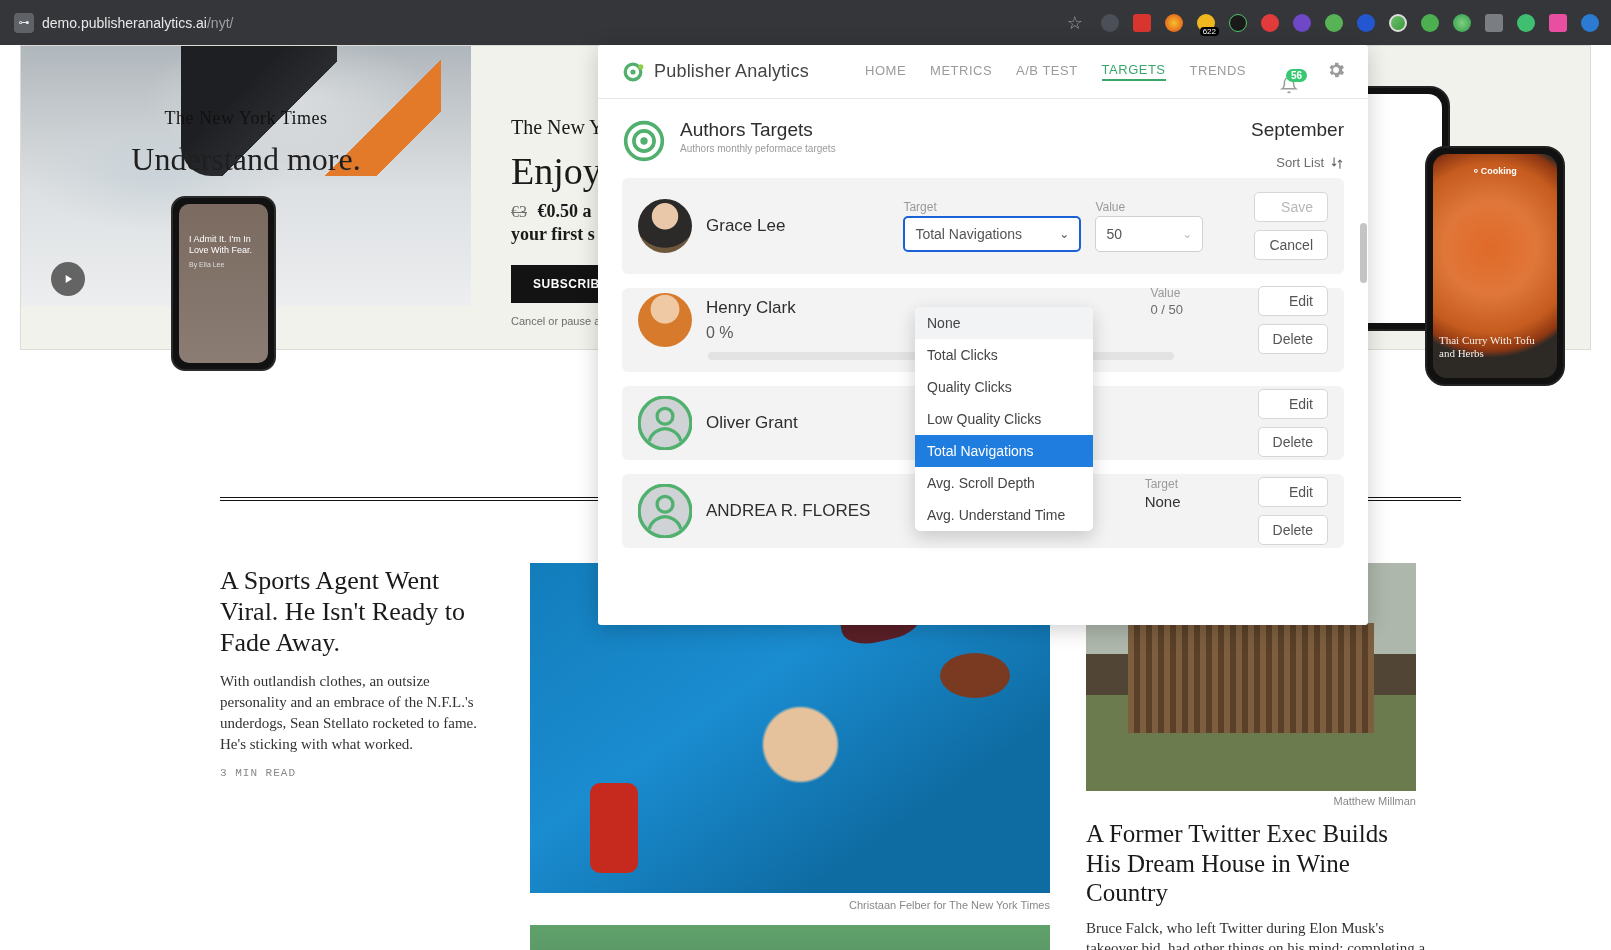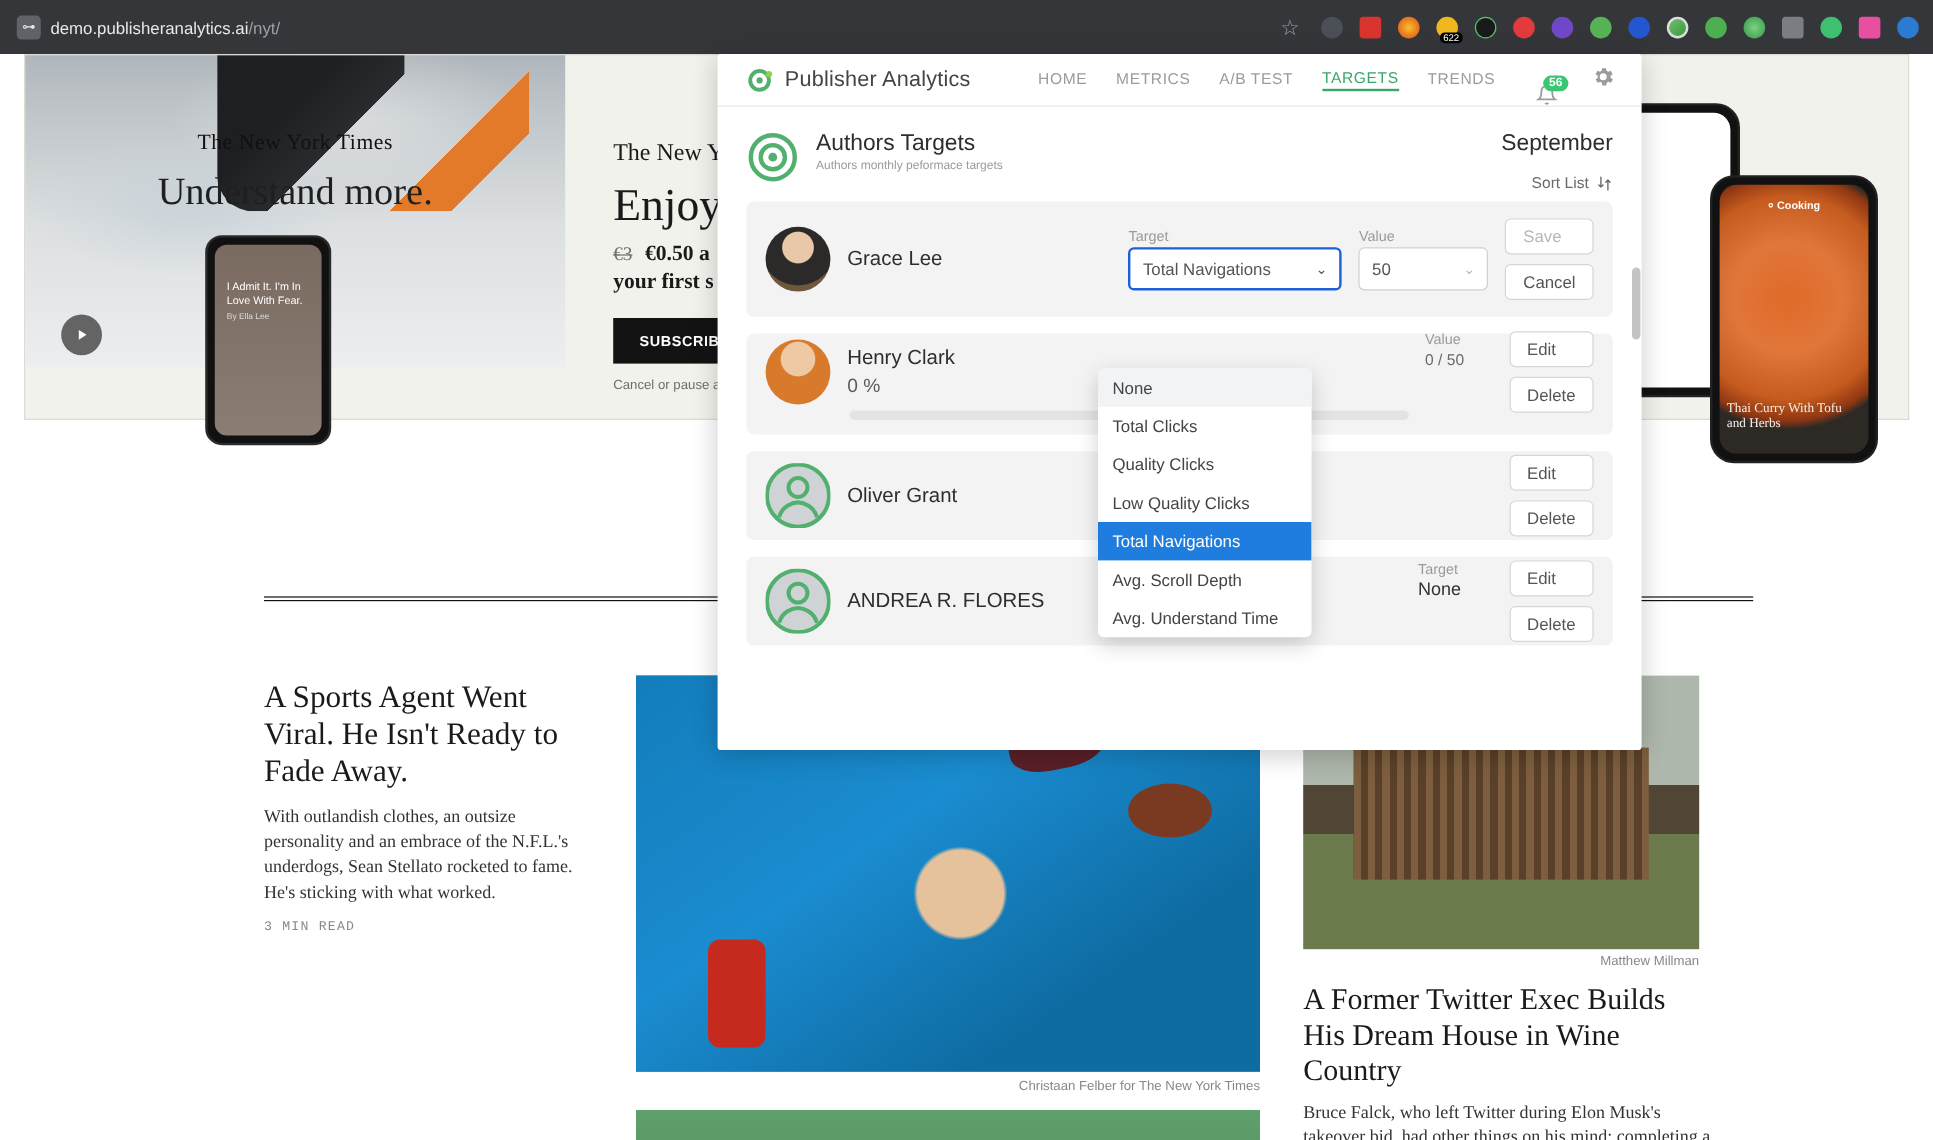--- a/index.html
+++ b/index.html
@@ -195,21 +195,21 @@
     position:absolute; top: 45px; left: 598px; width: 770px; height: 580px;
     background:#fff; box-shadow: 0 4px 22px rgba(0,0,0,.2);
     border-radius: 3px;
     z-index: 50;
     font-family: "Helvetica Neue", Arial, sans-serif;
     color:#333;
     display:flex; flex-direction:column;
     overflow:hidden;
   }
   .pa-header {
-    height: 44px; border-bottom: 1px solid #e6e6e6;
+    height: 54px; border-bottom: 1px solid #e6e6e6;
     display:flex; align-items:center; padding: 12px 22px; gap: 14px;
   }
   .pa-logo { display:flex; align-items:center; gap: 8px; }
   .pa-logo-mark {
     width: 26px; height: 26px;
   }
   .pa-logo-text { font-size: 18px; color:#444; font-weight: 400; letter-spacing:.2px;}
   .pa-nav { margin-left: auto; display:flex; align-items:center; gap: 24px; }
   .pa-nav-item { font-size: 13px; color:#9b9b9b; letter-spacing: .5px; padding-bottom: 2px; }
   .pa-nav-item.active { color:#3aa66a; border-bottom: 2px solid #3aa66a; }
@@ -239,21 +239,21 @@
     background-size:cover; background-position:center;
     display:flex; align-items:center; justify-content:center;
   }
   .avatar.generic svg { width: 54px; height: 54px; }
   .author-card .name { font-size: 17px; color:#2e2e2e; }
   .author-card .meta { display:flex; flex-direction:column; gap: 6px; min-width: 160px;}
   .author-card .sub2 { font-size: 16px; color:#5a5a5a;}
   .author-card .right { margin-left:auto; display:flex; gap: 10px; align-items:flex-start;}
   .btn {
     background:#fff; border:1px solid #d6d6d6; color:#555; font-size: 14px;
-    padding: 6px 14px; border-radius: 5px; min-width: 62px; text-align:left;
+    padding: 6px 14px; border-radius: 5px; min-width: 62px; text-align:right;margin-left:37px;
   }
   .btn.dim { color:#b7b7b7; }
   .btn-col { display:flex; flex-direction:column; gap: 8px;}
   .field-col { display:flex; flex-direction:column; gap: 2px; }
   .field-label { font-size: 12px; color:#9a9a9a; }
   .select-box {
     display:flex; align-items:center; justify-content:space-between;
     border: 2px solid #1a61d6; border-radius: 5px; height: 36px; padding: 0 10px; width: 178px;
     background:#fff; color:#555; font-size: 14px;
   }

